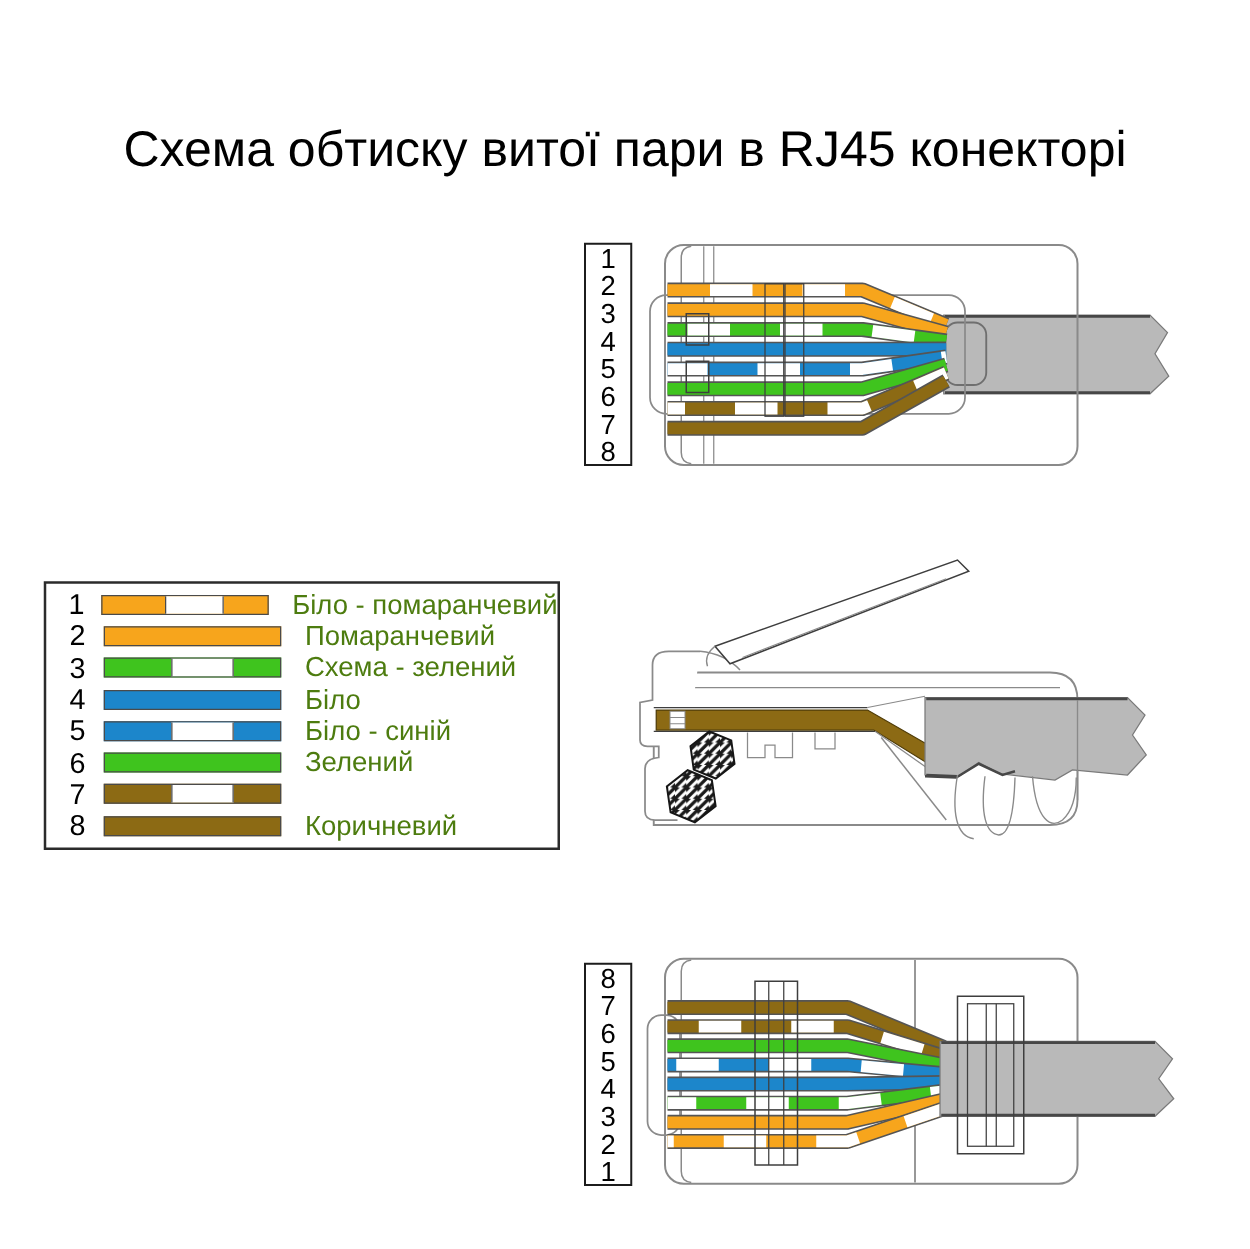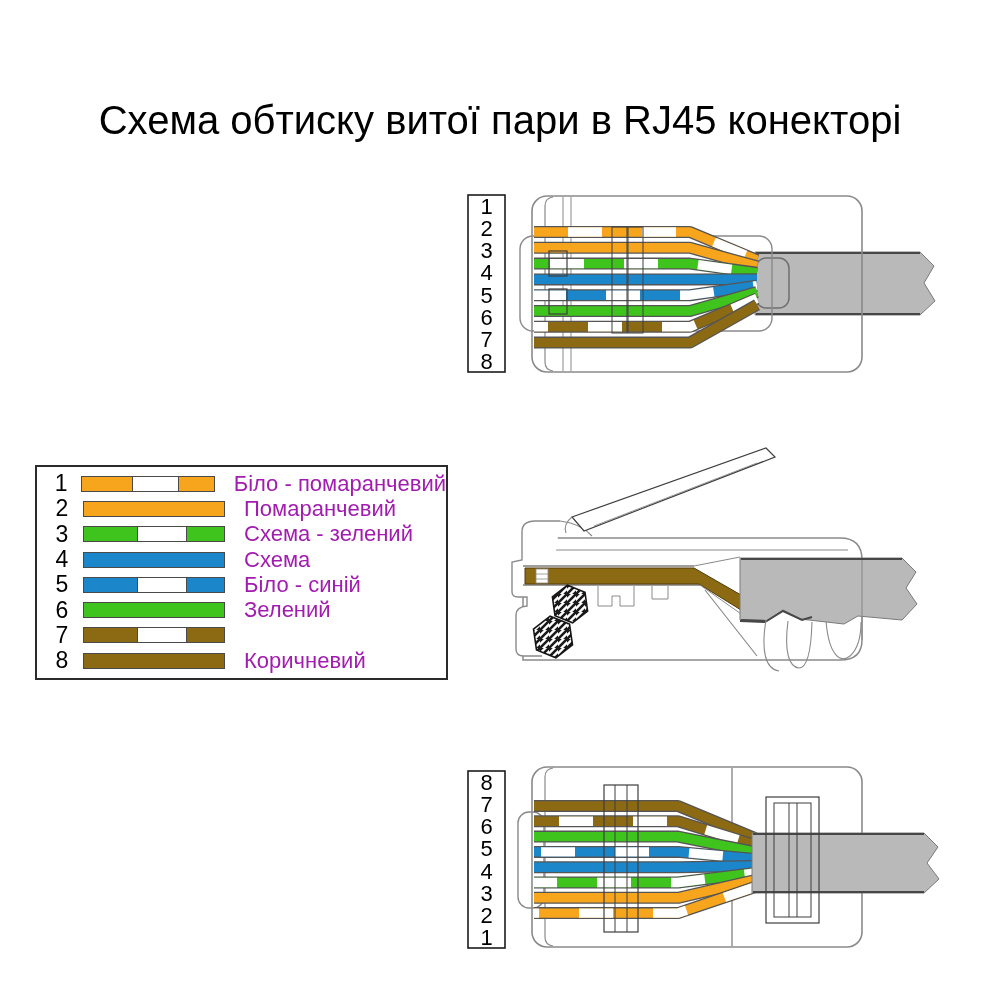--- a/index.html
+++ b/index.html
@@ -8,21 +8,21 @@
   .abs{position:absolute;}
   #title{left:0;right:0;top:50px;text-align:center;font-size:40px;line-height:52px;color:#000;margin-top:44px;}
   svg.fig{position:absolute;overflow:visible;}
   #legend{left:35px;top:465px;width:413px;height:215px;border:2px solid #2b2b2b;
           box-sizing:border-box;background:#fff;padding-top:4px;}
   .lrow{height:25.3px;display:flex;align-items:center;}
   .lpin{width:28px;margin-left:11px;text-align:center;font-size:23px;color:#000;}
   .lbar{position:relative;width:140px;height:14px;margin-left:7px;border:1.5px solid #4a4a4a;box-sizing:content-box;}
   .lbar .wseg{position:absolute;top:0;bottom:0;left:38%;width:34%;background:#fff;
               border-left:1.5px solid #4a4a4a;border-right:1.5px solid #4a4a4a;}
-  .llabel{margin-left:19px;font-size:22px;color:#a21caf;white-space:nowrap;}
+  .llabel{margin-left:19px;font-size:22px;color:#4d7c0f;white-space:nowrap;}
 </style>
 </head>
 <body>
 
 <div id="title" class="abs">
   <div>Схема обтиску витої пари в RJ45 конекторі</div>
 </div>
 
 <svg id="fig-top" class="fig" viewBox="455 185 495 205" style="left:455px;top:185px;width:495px;height:205px">
     <polygon points="755,252 920,252 934,266 924,283 935,301 920,315 755,315" fill="#B9B9B9" stroke="#7a7a7a" stroke-width="1"></polygon>
@@ -85,21 +85,21 @@
     <div class="lrow">
       <span class="lpin">3</span>
       <div class="lbar" style="background: rgb(63, 196, 30);">
         <div class="wseg"></div>
       </div>
       <span class="llabel">Схема - зелений</span>
     </div>
     <div class="lrow">
       <span class="lpin">4</span>
       <div class="lbar" style="background: rgb(28, 134, 203);"></div>
-      <span class="llabel">Схема</span>
+      <span class="llabel">Біло</span>
     </div>
     <div class="lrow">
       <span class="lpin">5</span>
       <div class="lbar" style="background: rgb(28, 134, 203);">
         <div class="wseg"></div>
       </div>
       <span class="llabel">Біло - синій</span>
     </div>
     <div class="lrow">
       <span class="lpin">6</span>

